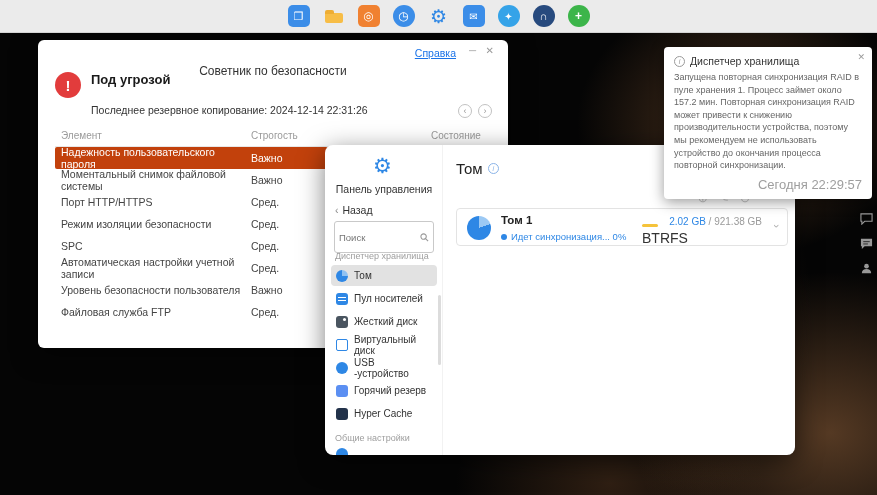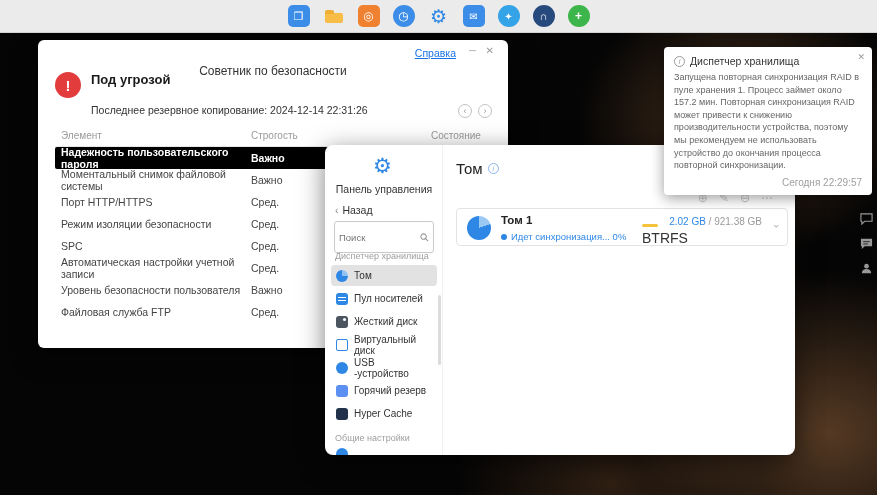--- a/index.html
+++ b/index.html
@@ -59,21 +59,21 @@
   .sa-status { position:absolute; left:53px; top:32px; font-size:13px; font-weight:bold; color:#1a1a1a; }
   .sa-backup { position:absolute; left:53px; top:64px; font-size:10.5px; color:#333; }
   .sa-nav { position:absolute; right:16px; top:64px; display:flex; gap:6px; }
   .sa-nav span {
     width:14px; height:14px; border:1px solid #c2c2c2; border-radius:50%; color:#9a9a9a;
     font-size:9px; display:flex; align-items:center; justify-content:center; cursor:pointer;
   }
   .sa-table { position:absolute; left:17px; right:17px; top:90px; }
   .sa-thead { display:flex; color:#9a9a9a; font-size:10px; padding:0 6px 5px 6px; border-bottom:1px solid #e8e8e8; }
   .sa-row   { display:flex; align-items:center; height:22px; padding:0 6px; color:#444; font-size:10.5px; cursor:pointer; }
-  .sa-row.selected { background:#000000; color:#fff; border-radius:2px;font-weight:bold; }
+  .sa-row.selected { background:#c2410c; color:#fff; border-radius:2px; }
   .col-el { width:190px; } .col-sev { width:180px; } .col-state { flex:1; }
 
   
   #cp-window { left:325px; top:145px; width:470px; height:310px; border-radius:8px; z-index:20; overflow:hidden; }
   .cp-sidebar { position:absolute; left:0; top:0; bottom:0; width:118px; border-right:1px solid #f2f2f2; }
   .cp-gear { position:absolute; left:48px; top:9px; font-size:21px; color:#2e87e5; }
   .cp-apptitle { position:absolute; left:0; top:38px; width:118px; text-align:center; font-size:10.5px; color:#333; }
   .cp-back { position:absolute; left:10px; top:59px; font-size:10.5px; color:#333; cursor:pointer; }
   .cp-back .chev { color:#8a8a8a; margin-right:4px; }
   .cp-search {
@@ -122,21 +122,21 @@
   .vol-fsbar { position:absolute; left:185px; top:15px; width:16px; height:3px; background:#f5c33b; border-radius:2px; }
   .vol-fs { position:absolute; left:185px; top:21px; font-size:14px; color:#333; }
   .vol-chevron { position:absolute; right:8px; top:11px; color:#b0b0b0; font-size:11px; transform:rotate(90deg); cursor:pointer; }
 
   
   #notification { left:664px; top:47px; width:208px; z-index:40; border-radius:4px; padding:8px 10px 7px 10px; background:#fff; box-shadow:0 3px 14px rgba(0,0,0,.4); position:absolute; }
   .nf-title-row { display:flex; align-items:center; gap:5px; padding-right:12px; }
   .nf-info { width:11px; height:11px; border:1px solid #9a9a9a; border-radius:50%; color:#9a9a9a; font-size:7px; font-style:italic; display:flex; align-items:center; justify-content:center; flex:none; }
   .nf-title { font-size:10.5px; color:#333; }
   .nf-body { margin-top:4px; font-size:9px; line-height:1.4; color:#666; }
-  .nf-time { margin-top:5px; text-align:right; font-size:10px; color:#9e9e9e; }
+  .nf-time { margin-top:5px; text-align:right; font-size:13px; color:#9e9e9e; }
   .nf-close { position:absolute; top:5px; right:7px; color:#9a9a9a; font-size:9px; cursor:pointer; }
 
   
   .edge-icons { position:absolute; right:4px; top:212px; display:flex; flex-direction:column; gap:12px; z-index:5; }
   .edge-icon { width:13px; height:13px; opacity:.8; cursor:pointer; }
 </style>
 </head>
 <body>
 
 <div class="desktop-bg"></div>

